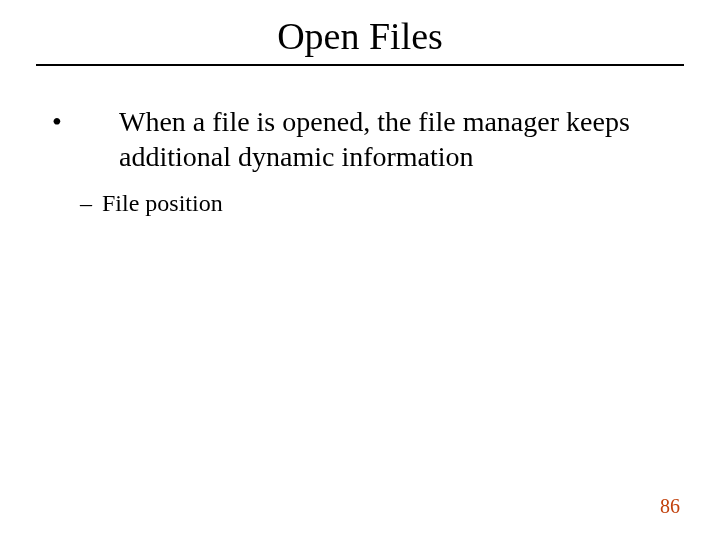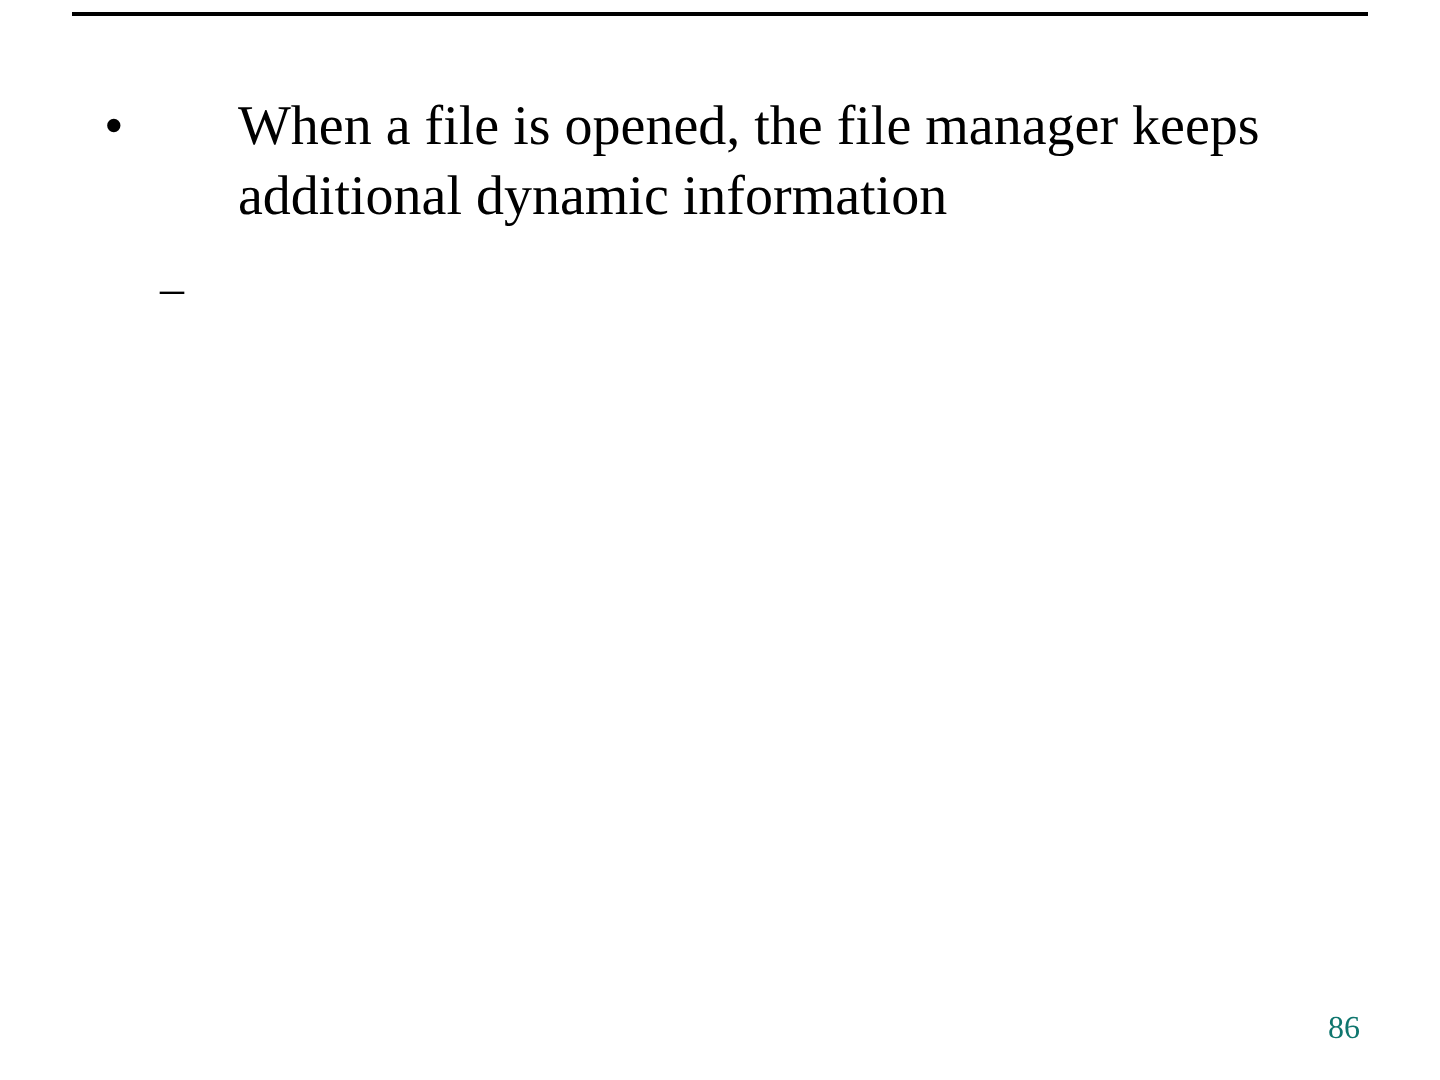--- a/index.html
+++ b/index.html
@@ -63,40 +63,44 @@
     color: #000000;
   }
   .sub-mark {
     width: 22px;
     flex: 0 0 22px;
   }
   .page-num {
     position: absolute;
     right: 40px;
     bottom: 22px;
-    font-size: 16px;
-    color: #0f766e;
+    font-size: 20px;
+    color: #c2410c;
   }
 </style>
 </head>
 <body>
 
 <div class="slide">
 
+  <div class="title-wrap">
+    <div class="title">Open Files</div>
+  </div>
 
   <hr class="rule">
 
   <div class="body">
 
     <div class="bullet-row">
       <div class="bullet-mark">•</div>
       <div class="bullet-text">When a file is opened, the file manager keeps additional dynamic information</div>
     </div>
 
     <div class="sub-row">
       <div class="sub-mark">–</div>
+      <div>File position</div>
     </div>
 
   </div>
 
   <div class="page-num">86</div>
 
 </div>
 
 </body></html>

